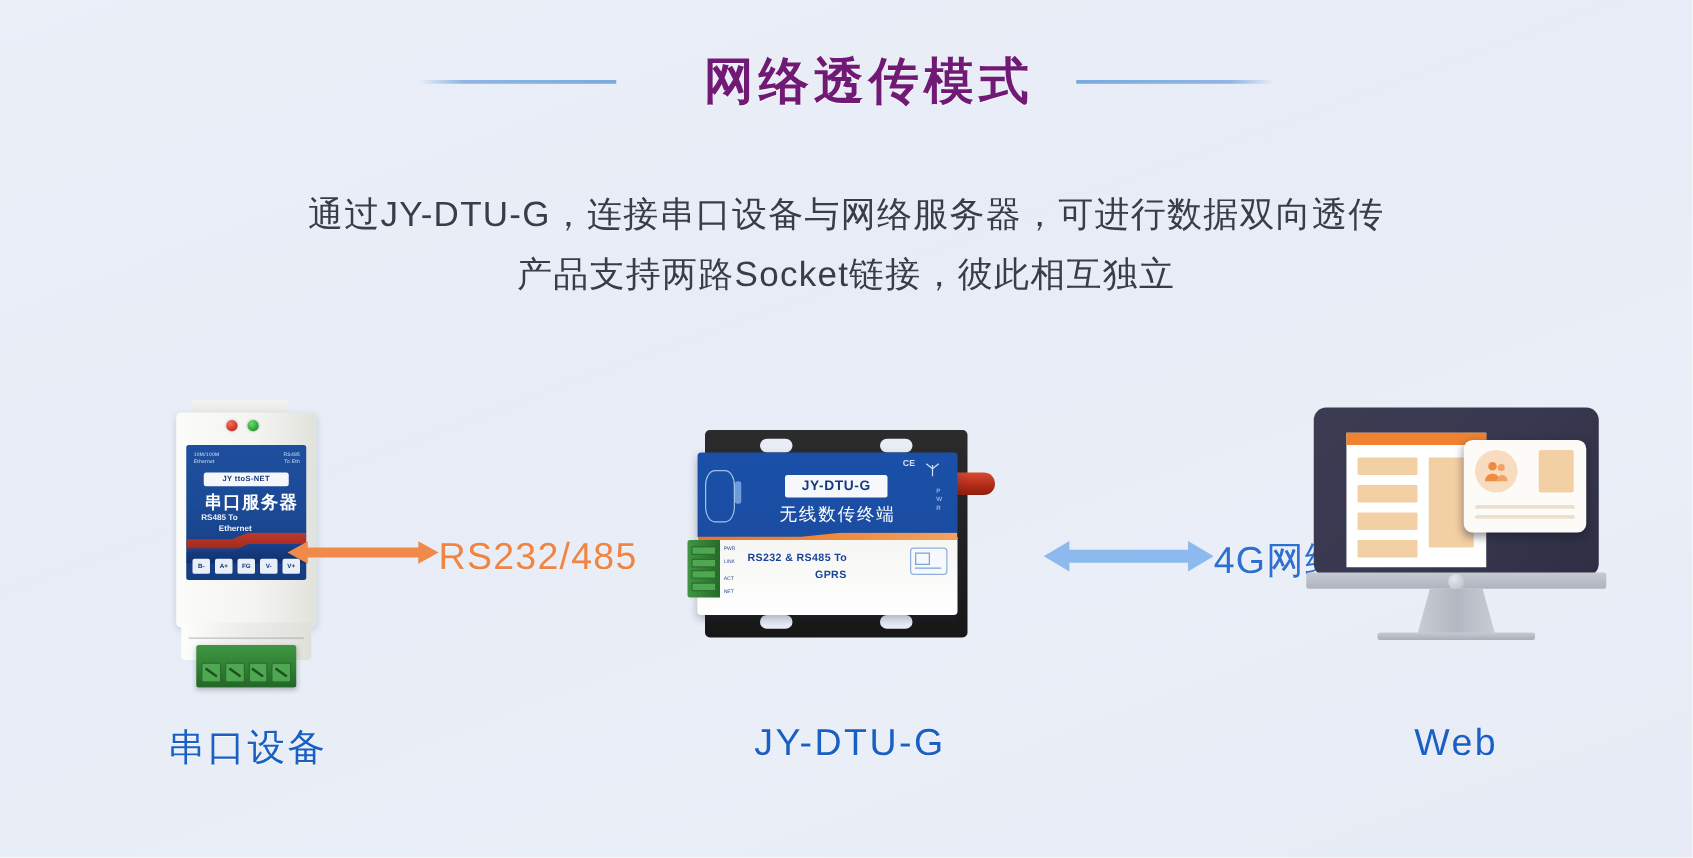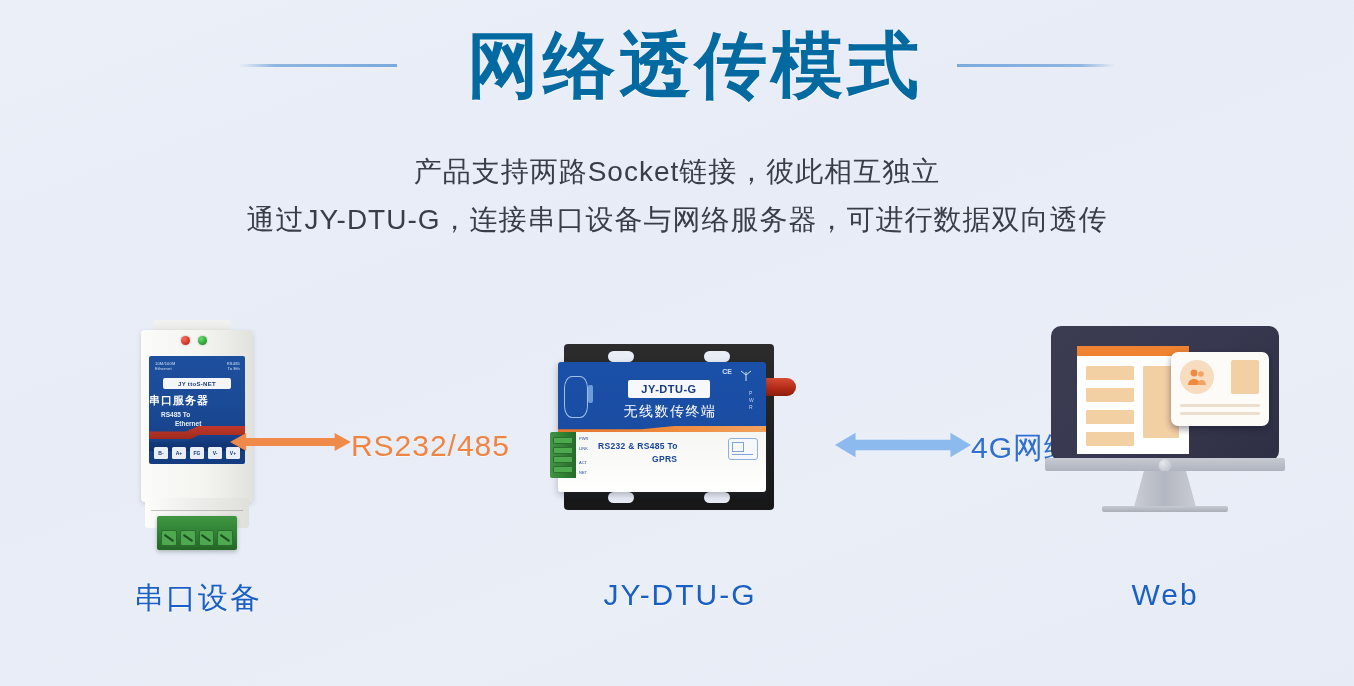--- a/index.html
+++ b/index.html
@@ -19,21 +19,21 @@
     display: flex; align-items: center; justify-content: center; gap: 34px;
   }
   .deco-line { width: 158px; height: 3px; position: relative; }
   .deco-line.left {
     background: linear-gradient(to right, rgba(150,185,230,0) 0%, #8fb6e2 22%, #7ba9dd 100%);
   }
   .deco-line.right {
     background: linear-gradient(to left, rgba(150,185,230,0) 0%, #8fb6e2 22%, #7ba9dd 100%);
   }
   .title {
-    font-size: 72px; font-weight: bold; color: #0369a1;
+    font-size: 40px; font-weight: bold; color: #701a75;
     letter-spacing: 4px; line-height: 1;
     text-shadow: 0 1px 0 rgba(255,255,255,0.75);
     white-space: nowrap;
     margin-left: 36px;
   }
 
   
   .subtitle {
     position: absolute; top: 148px; left: 0; width: 1354px;
     text-align: center; color: #383d49;
@@ -86,22 +86,22 @@
   }
   .ss-l-tiny.tl { left: 6px; top: 5px; }
   .ss-l-tiny.tr { right: 5px; top: 5px; text-align: right; }
   .ss-pill {
     position: absolute; left: 14px; top: 22px; width: 68px; height: 11px;
     background: #f4f6fa; border-radius: 2px;
     display: flex; align-items: center; justify-content: center;
     font-size: 6px; font-weight: bold; color: #16387a; letter-spacing: .3px;
   }
   .ss-cn {
-    position: absolute; left: 0; top: 37px; width: 104px; text-align: left;
-    font-size: 11px; font-weight: bold; color: #ffffff; letter-spacing: 1px;
+    position: absolute; left: 0; top: 37px; width: 104px; text-align: center;
+    font-size: 14px; font-weight: bold; color: #ffffff; letter-spacing: 1px;
   }
   .ss-en {
     position: absolute; left: 12px; top: 54px; width: 76px;
     font-size: 6.5px; color: #e9f0fb; font-weight: bold; line-height: 9px;
   }
   .ss-en .l2 { padding-left: 14px; }
   .ss-stripe {
     position: absolute; left: 0; top: 70px; width: 96px; height: 13px;
     background: linear-gradient(to bottom,#c0392b,#9e2a1e);
     clip-path: polygon(0 42%, 38% 42%, 52% 0, 100% 0, 100% 100%, 0 100%);
@@ -335,22 +335,22 @@
 </head>
 <body>
 
 <div class="header">
   <div class="deco-line left"></div>
   <div class="title">网络透传模式</div>
   <div class="deco-line right"></div>
 </div>
 
 <div class="subtitle">
+  <div class="sub-line">通过JY-DTU-G，连接串口设备与网络服务器，可进行数据双向透传</div>
   <div class="sub-line">产品支持两路Socket链接，彼此相互独立</div>
-  <div class="sub-line">通过JY-DTU-G，连接串口设备与网络服务器，可进行数据双向透传</div>
 </div>
 
 <div class="diagram">
 
   <div class="node node-serial">
     <div class="node-art serial-art">
       <div class="ss-top-tab"></div>
       <div class="ss-body"></div>
       <div class="ss-led-strip">
         <span class="ss-led red"></span>

